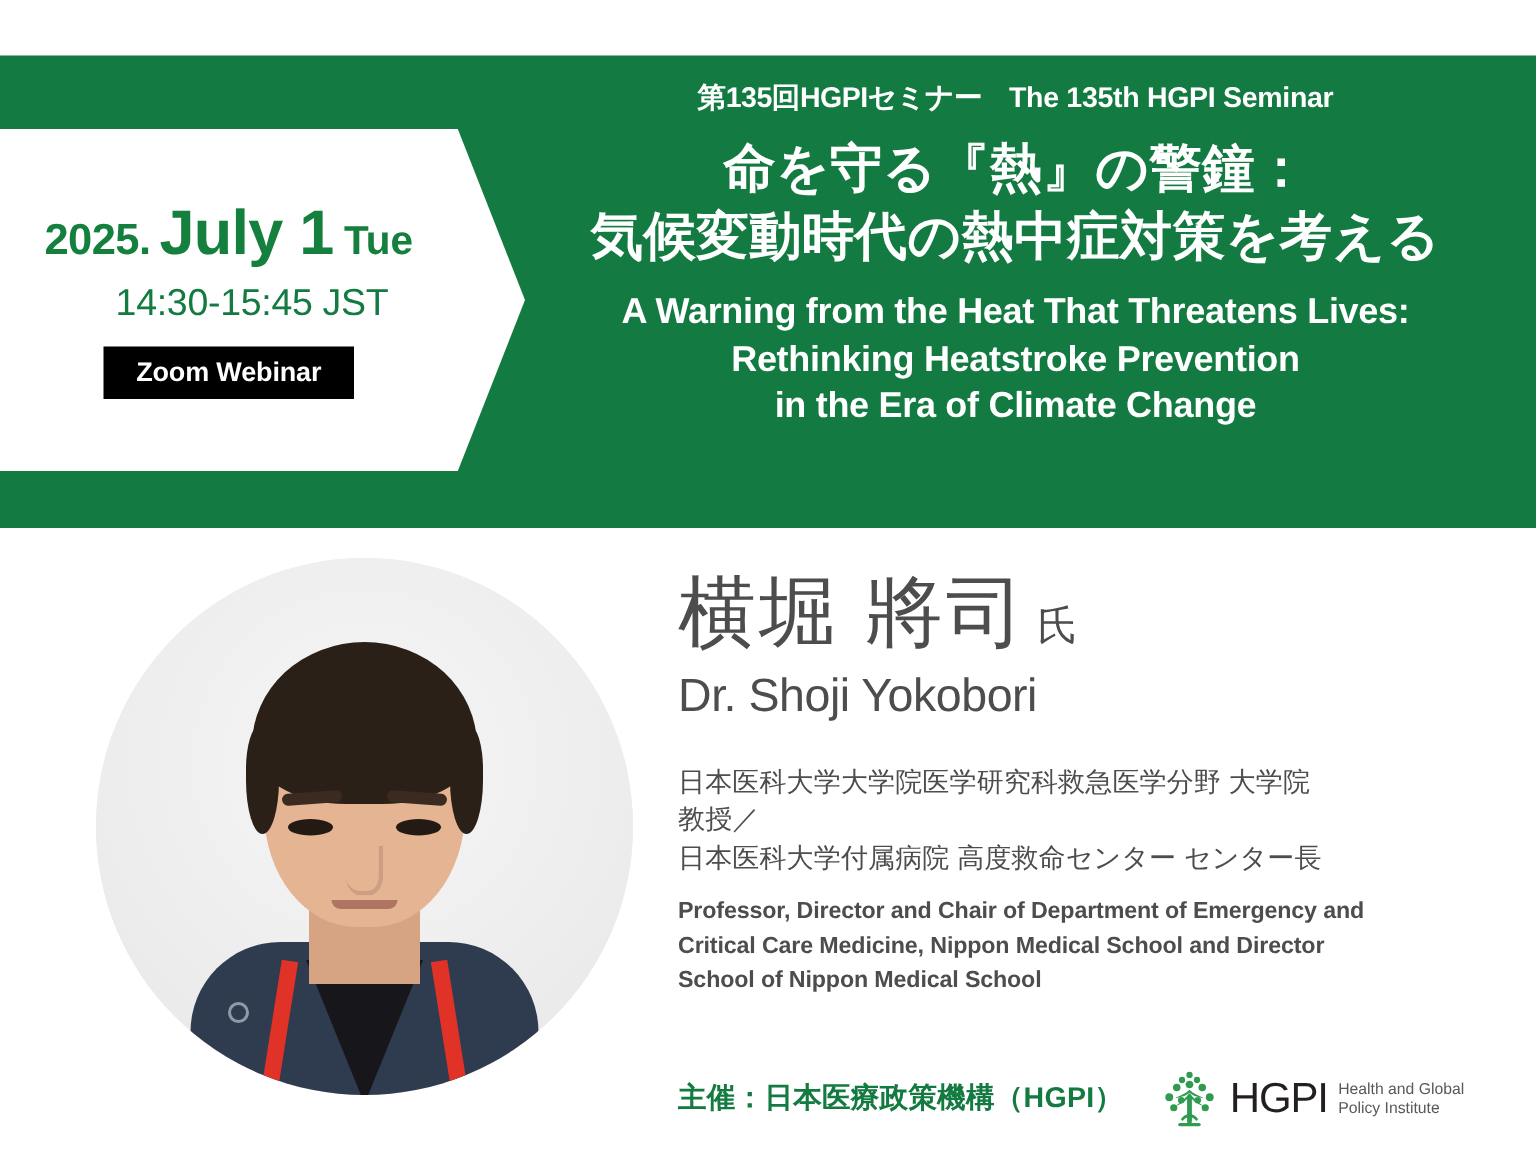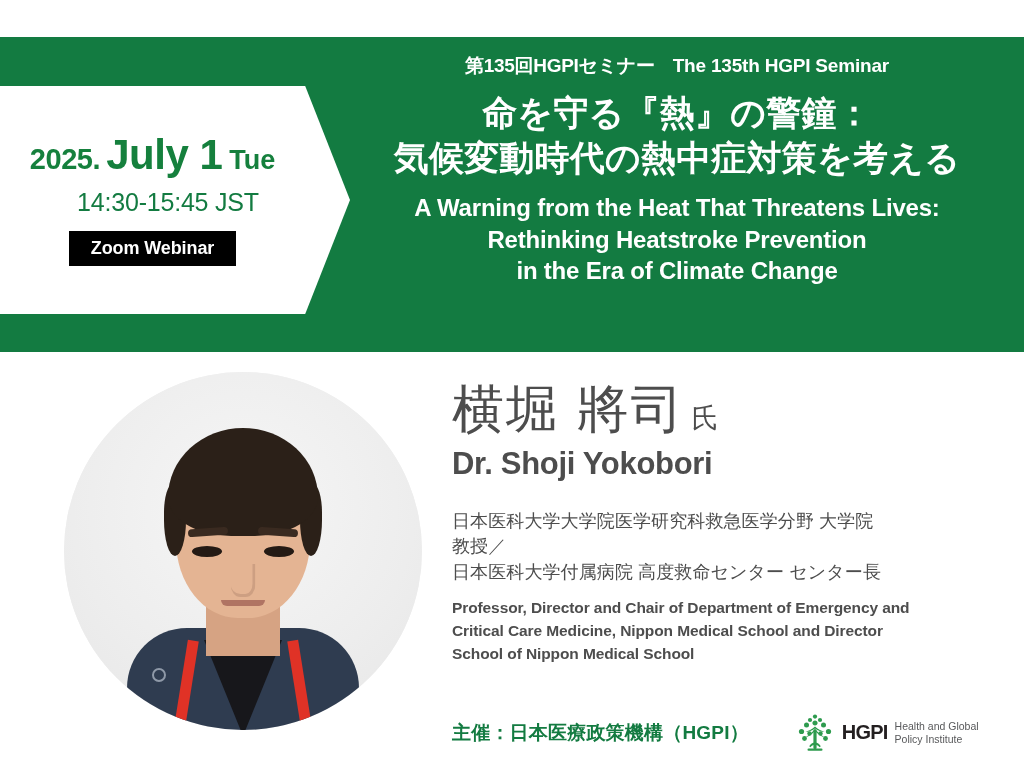--- a/index.html
+++ b/index.html
@@ -322,21 +322,21 @@
     white-space: nowrap;
   }
   .speaker-name-suffix {
     font-size: 27px;
     letter-spacing: 0;
     padding-left: 7px;
   }
   .speaker-name-en {
     color: #4d4d4d;
     font-size: 31px;
-    font-weight: bold;
+    font-weight: normal;
     line-height: 1.1;
     margin-top: 10px;
     letter-spacing: -0.3px;
     white-space: nowrap;
   }
   .affil-ja {
     color: #4d4d4d;
     font-size: 18px;
     font-weight: normal;
     line-height: 1.42;
@@ -353,40 +353,40 @@
   }
 
   
   .footer {
     position: absolute;
     left: 452px;
     top: 360px;
     width: 572px;
     display: flex;
     align-items: center;
-    gap: 46px;
+    gap: 24px;
   }
   .host-text {
     color: #137B41;
     font-size: 19px;
     font-weight: bold;
     line-height: 1;
     white-space: nowrap;
     letter-spacing: 0.2px;
   }
   .hgpi-logo {
     display: flex;
     align-items: center;
     gap: 7px;
   }
   .hgpi-mark { display: block; }
   .hgpi-word {
     color: #231f20;
-    font-size: 20px;
-    font-weight: bold;
+    font-size: 28px;
+    font-weight: normal;
     line-height: 1;
     letter-spacing: -0.8px;
   }
   .hgpi-tag {
     color: #58595b;
     font-size: 10.5px;
     font-weight: normal;
     line-height: 1.22;
     white-space: nowrap;
     padding-top: 1px;

